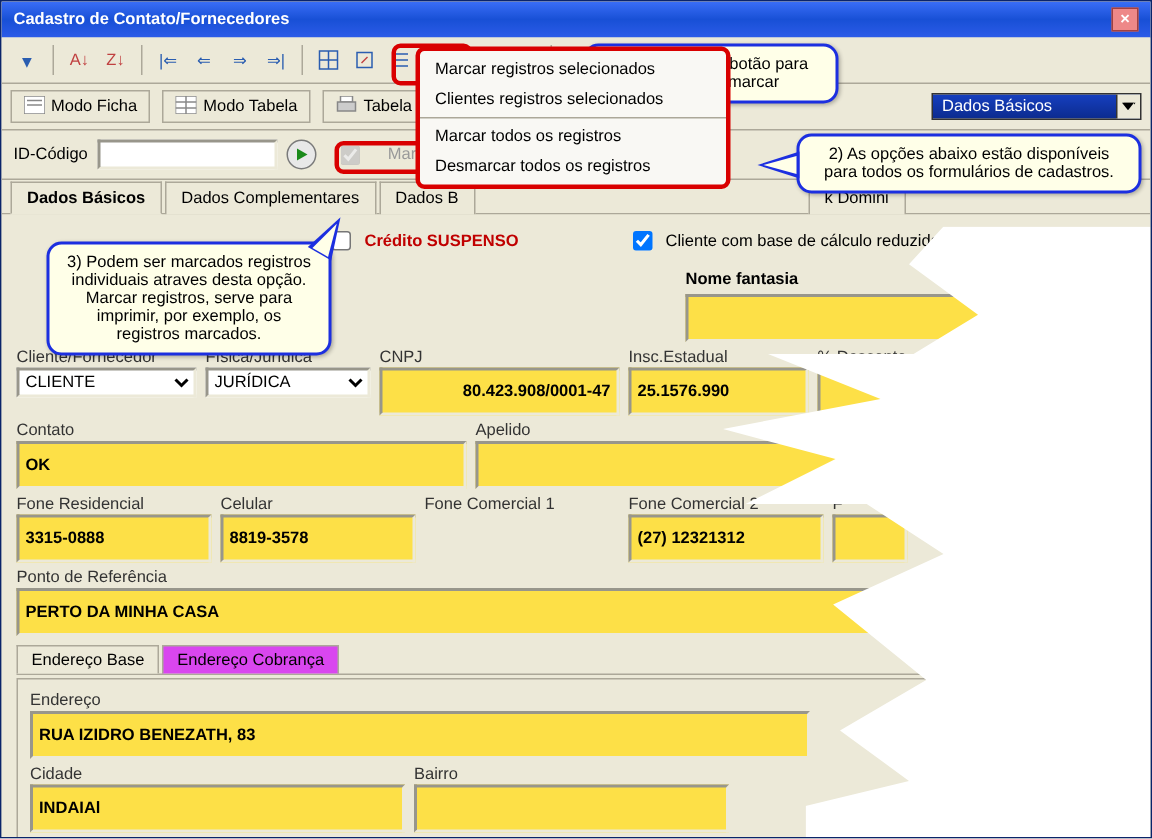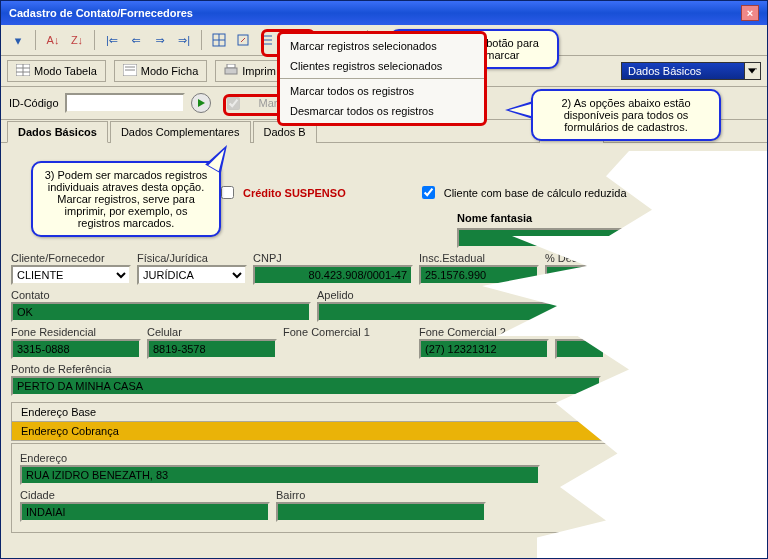--- a/index.html
+++ b/index.html
@@ -68,51 +68,51 @@
   }
   .tab.active { background:#ece9d8; font-weight:bold; border-bottom:1px solid #ece9d8; }
   .tab:not(.active) { background:#ece9d8; }
 
   .form-area { background:#ece9d8; padding:8px 10px; position:relative; }
 
   .row { display:flex; gap:6px; margin-bottom:2px; flex-wrap:wrap; }
   .field { display:flex; flex-direction:column; }
   .field label { color:#333; margin-bottom:1px; white-space:nowrap; }
   .field input, .field select.fake, .field .display {
-    border:2px inset #ece9d8; background:#15803d; padding:2px 4px; height:20px;
+    border:2px inset #ece9d8; background:#fde047; padding:14px 4px; height:20px;font-weight:bold;
   }
   .ro { background:#fff; }
-  .cbx { display:flex; align-items:center; gap:6px;margin-top:32px; }
+  .cbx { display:flex; align-items:center; gap:6px; }
   .cbx input { width:13px; height:13px; }
   .grouplabel { font-weight:bold; margin-bottom:2px; }
 
   .red { color:#c00000; font-weight:bold; }
-  .inner-tabs { display:flex; border-bottom:1px solid #aca899; margin-top:6px;flex-direction:column; }
-  .inner-tabs .itab { padding:3px 9px; border:1px solid #aca899; border-bottom:none; background:#eab308; margin-right:2px; }
+  .inner-tabs { display:flex; border-bottom:1px solid #aca899; margin-top:6px; }
+  .inner-tabs .itab { padding:3px 9px; border:1px solid #aca899; border-bottom:none; background:#d946ef; margin-right:2px; }
   .inner-tabs .itab.active { background:#ece9d8; }
 
   .fieldset { border:1px solid #aca899; padding:8px; margin-top:2px; }
 
   
   .dropdown {
     position:absolute; top:30px; left:276px; width:210px;
     background:#f9f8f4; border:3px solid #d90000; border-radius:6px; z-index:50;
     padding:2px 0;
   }
   .dropdown .mitem { padding:4px 10px; white-space:nowrap; }
   .dropdown hr { border:none; border-top:1px solid #aca899; margin:2px 0; }
 
   
   .callout {
     position:absolute; background:#ffffe8; border:2px solid #1c2fe0; border-radius:10px;
     padding:6px 10px; text-align:center; z-index:40; color:#000;
     box-shadow:1px 1px 3px rgba(0,0,0,0.3);
   }
   .callout1 { top:28px; left:388px; width:170px; }
-  .callout2 { top:88px; left:530px; width:190px; }
+  .callout2 { top:88px; left:530px; width:230px; }
   .callout3 { top:160px; left:30px; width:190px; }
 
   .callout-tail {
     position:absolute; width:0; height:0;
   }
   .callout1 .callout-tail {
     left:-28px; top:16px;
     border-top:10px solid transparent; border-bottom:10px solid transparent;
     border-right:30px solid #1c2fe0;
   }
@@ -241,43 +241,43 @@
         <svg width="14" height="14">
           <rect x="1" y="1" width="12" height="12" fill="#4a70c8" stroke="#203a80"></rect>
           <rect x="4" y="8" width="6" height="5" fill="#fff"></rect>
         </svg>
       </div>
   </div>
 
   <div class="redbox-toolbar"></div>
 
   <div class="subbar">
+    <div class="btn">
+      <span class="icon"><svg width="14" height="12">
+            <rect x="0" y="0" width="14" height="12" fill="#fff" stroke="#888"></rect>
+            <line x1="2" y1="3" x2="12" y2="3" stroke="#888"></line>
+            <line x1="2" y1="6" x2="12" y2="6" stroke="#888"></line>
+          </svg></span>
+      <span>Modo Ficha</span>
+    </div>
     <div class="btn">
       <span class="icon"><svg width="14" height="12">
             <rect x="0" y="0" width="14" height="12" fill="#fff" stroke="#888"></rect>
             <line x1="0" y1="4" x2="14" y2="4" stroke="#888"></line>
             <line x1="0" y1="8" x2="14" y2="8" stroke="#888"></line>
             <line x1="7" y1="0" x2="7" y2="12" stroke="#888"></line>
           </svg></span>
       <span>Modo Tabela</span>
     </div>
     <div class="btn">
       <span class="icon"><svg width="14" height="12">
-            <rect x="0" y="0" width="14" height="12" fill="#fff" stroke="#888"></rect>
-            <line x1="2" y1="3" x2="12" y2="3" stroke="#888"></line>
-            <line x1="2" y1="6" x2="12" y2="6" stroke="#888"></line>
-          </svg></span>
-      <span>Modo Ficha</span>
-    </div>
-    <div class="btn">
-      <span class="icon"><svg width="14" height="12">
             <rect x="3" y="0" width="8" height="4" fill="#fff" stroke="#888"></rect>
             <rect x="1" y="4" width="12" height="6" fill="#ccc" stroke="#888"></rect>
           </svg></span>
-      <span>Imprim</span>
+      <span>Tabela</span>
     </div>
 
     <div style="flex:1"></div>
 
     <div class="combo">
       <span>Dados Básicos</span>
       <div class="dd"></div>
     </div>
   </div>
 

